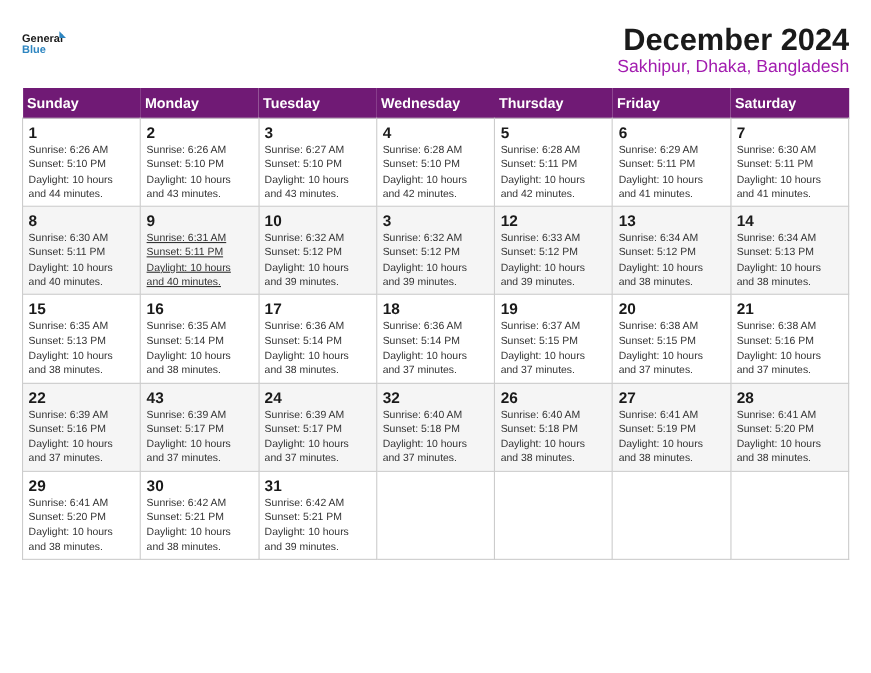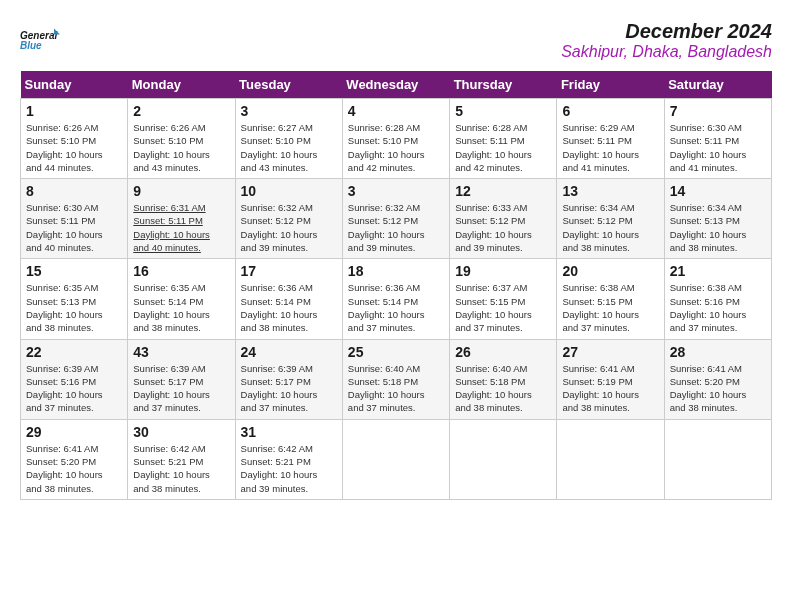--- a/index.html
+++ b/index.html
@@ -8,32 +8,31 @@
       background: #fff;
       width: 792px;
       min-height: 612px;
       padding: 20px;
     }
     .header {
       display: flex;
       justify-content: space-between;
       align-items: flex-start;
       margin-bottom: 10px;
-      font-style: italic;
     }
     .logo {
       display: flex;
       align-items: center;
       gap: 4px;
     }
     .title-section {
       text-align: right;
     }
     .month-title {
-      font-size: 20px;
+      font-size: 28px;
       font-weight: bold;
       color: #1a1a1a;
       margin-left: 43px;
     }
     .location {
       font-size: 16px;
       color: #a21caf;
     }
     table {
       width: 100%;
@@ -276,21 +275,21 @@
 and 37 minutes.</div>
         </td>
         <td>
           <span class="day-num">24</span>
           <div class="day-info" style="white-space: pre-line;">Sunrise: 6:39 AM
 Sunset: 5:17 PM
 Daylight: 10 hours
 and 37 minutes.</div>
         </td>
         <td>
-          <span class="day-num">25</span>
+          <span class="day-num">32</span>
           <div class="day-info" style="white-space: pre-line;">Sunrise: 6:40 AM
 Sunset: 5:18 PM
 Daylight: 10 hours
 and 37 minutes.</div>
         </td>
         <td>
           <span class="day-num">26</span>
           <div class="day-info" style="white-space: pre-line;">Sunrise: 6:40 AM
 Sunset: 5:18 PM
 Daylight: 10 hours

